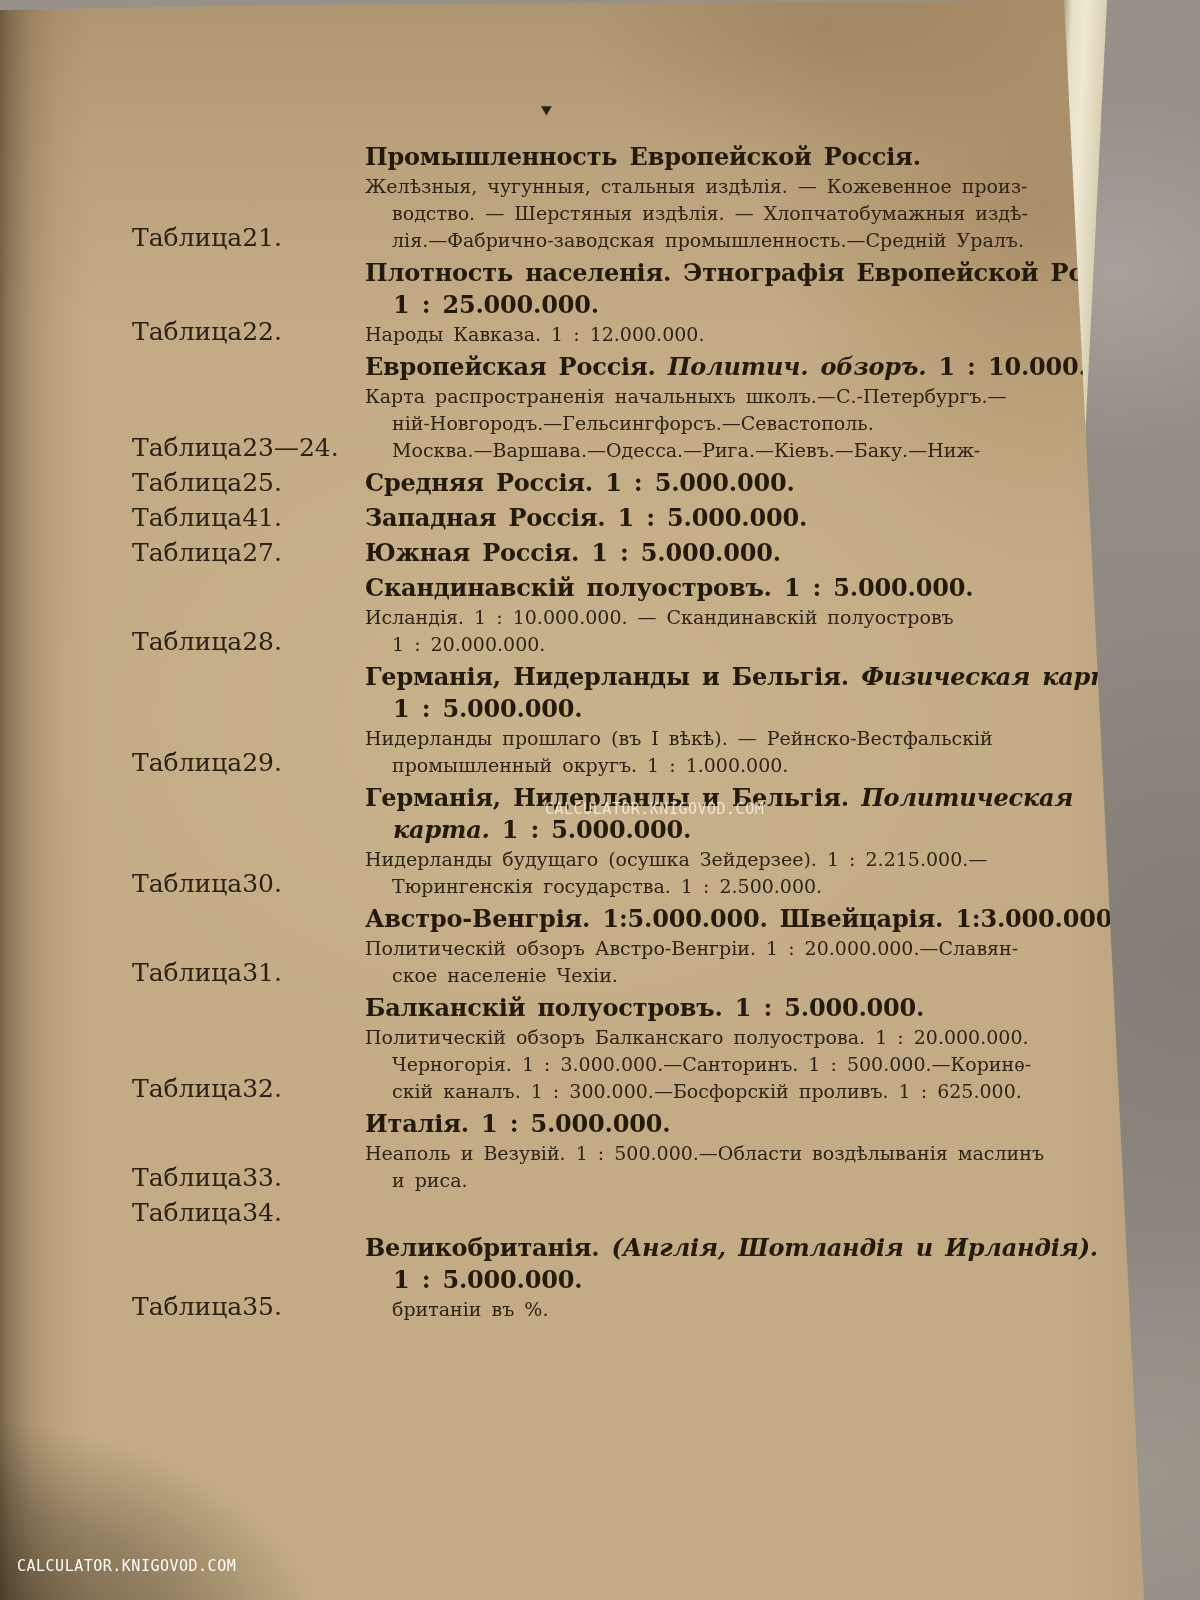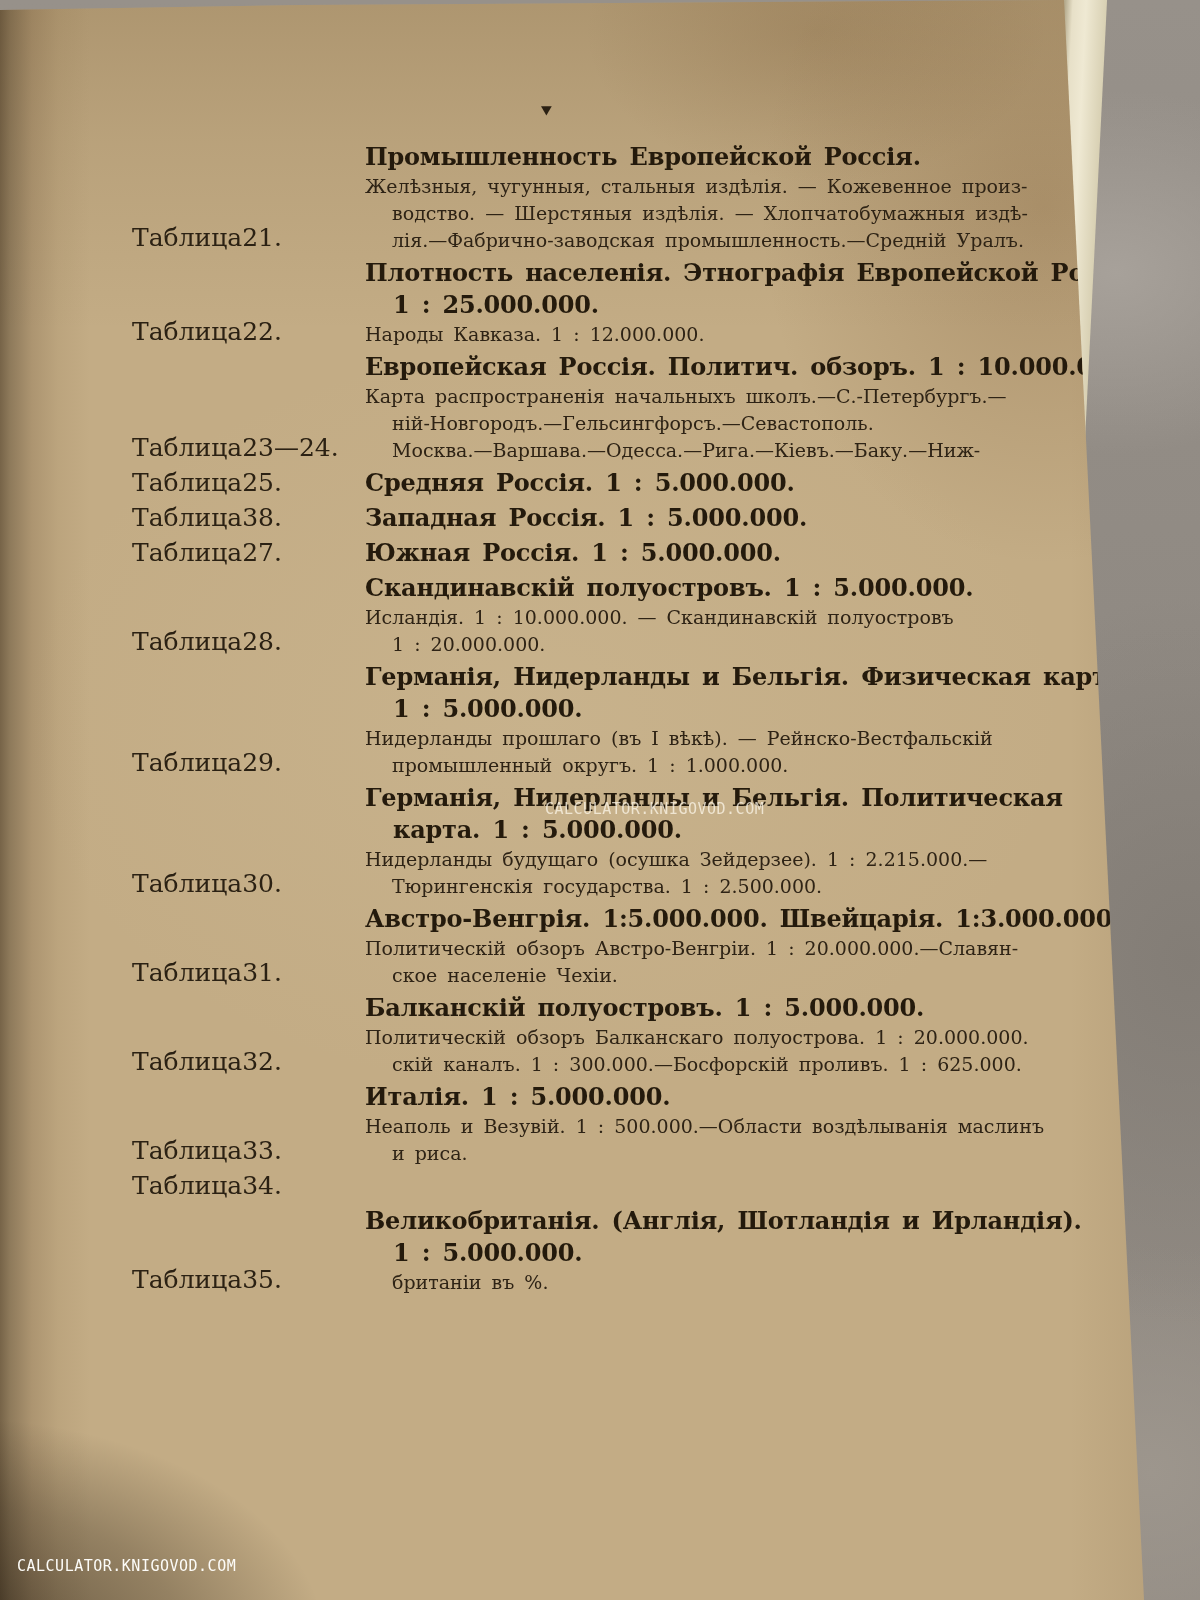--- a/index.html
+++ b/index.html
@@ -37,21 +37,21 @@
     transform:scaleY(0.85);}
 
   .toc{position:absolute;left:0;top:141px;width:1100px;color:#281e10;}
   .entry{display:flex;align-items:flex-end;margin-bottom:3px;}
   .label{flex:0 0 233px;margin-left:132px;font-size:25px;line-height:32px;white-space:nowrap;color:#2b2113;}
   .label .lw{display:inline-block;min-width:103px;}
   .body{flex:1;min-width:0;}
   .tline{font-size:24px;font-weight:bold;line-height:32px;white-space:nowrap;word-spacing:4px;
     color:#241a0c;letter-spacing:-0.2px;}
   .tline.cont{padding-left:28px;}
-  .tline .it{}
+  .tline .it{font-style:italic;}
   .sline{font-size:19px;line-height:27px;white-space:nowrap;word-spacing:4px;color:#2e2315;}
   .sline.cont{padding-left:27px;}
 
   .wm{font-family:"DejaVu Sans Mono",monospace;letter-spacing:0.5px;white-space:nowrap;}
   .wm-mid{position:absolute;left:545px;top:800px;font-size:15px;color:rgba(250,243,230,0.78);}
   .wm-bottom{position:absolute;left:17px;top:1557px;font-size:15px;color:#fdfcf8;}
 </style>
 </head>
 <body>
 
@@ -88,21 +88,21 @@
             <div class="sline cont">Москва.—Варшава.—Одесса.—Рига.—Кіевъ.—Баку.—Ниж-</div>
           </div>
         </div>
         <div class="entry">
           <div class="label"><span class="lw">Таблица</span><span class="ln">25.</span></div>
           <div class="body">
             <div class="tline"><span class="rm">Средняя Россія. 1 : 5.000.000.</span></div>
           </div>
         </div>
         <div class="entry">
-          <div class="label"><span class="lw">Таблица</span><span class="ln">38.</span></div>
+          <div class="label"><span class="lw">Таблица</span><span class="ln">41.</span></div>
           <div class="body">
             <div class="tline"><span class="rm">Западная Россія. 1 : 5.000.000.</span></div>
           </div>
         </div>
         <div class="entry">
           <div class="label"><span class="lw">Таблица</span><span class="ln">27.</span></div>
           <div class="body">
             <div class="tline"><span class="rm">Южная Россія. 1 : 5.000.000.</span></div>
           </div>
         </div>
@@ -138,20 +138,21 @@
             <div class="tline"><span class="rm">Австро-Венгрія. 1:5.000.000. Швейцарія. 1:3.000.000.</span></div>
             <div class="sline">Политическій обзоръ Австро-Венгріи. 1 : 20.000.000.—Славян-</div>
             <div class="sline cont">ское населеніе Чехіи.</div>
           </div>
         </div>
         <div class="entry">
           <div class="label"><span class="lw">Таблица</span><span class="ln">32.</span></div>
           <div class="body">
             <div class="tline"><span class="rm">Балканскій полуостровъ. 1 : 5.000.000.</span></div>
             <div class="sline">Политическій обзоръ Балканскаго полуострова. 1 : 20.000.000.</div>
+            <div class="sline cont">Черногорія. 1 : 3.000.000.—Санторинъ. 1 : 500.000.—Коринѳ-</div>
             <div class="sline cont">скій каналъ. 1 : 300.000.—Босфорскій проливъ. 1 : 625.000.</div>
           </div>
         </div>
         <div class="entry">
           <div class="label"><span class="lw">Таблица</span><span class="ln">33.</span></div>
           <div class="body">
             <div class="tline"><span class="rm">Италія. 1 : 5.000.000.</span></div>
             <div class="sline">Неаполь и Везувій. 1 : 500.000.—Области воздѣлыванія маслинъ</div>
             <div class="sline cont">и риса.</div>
           </div>

